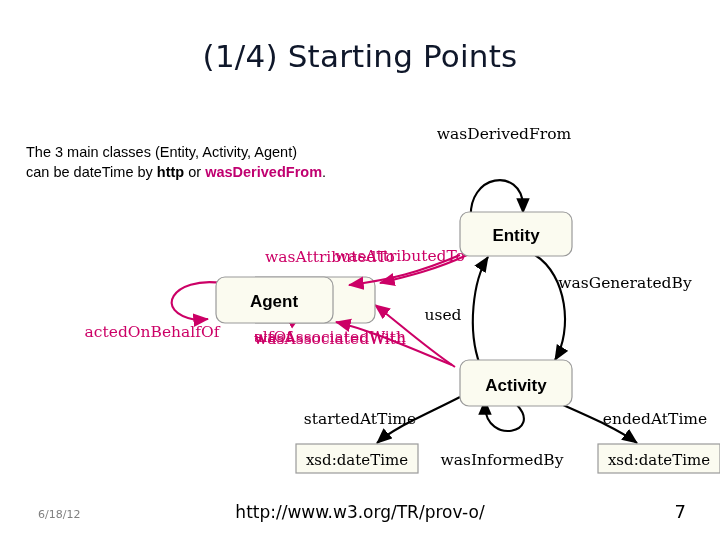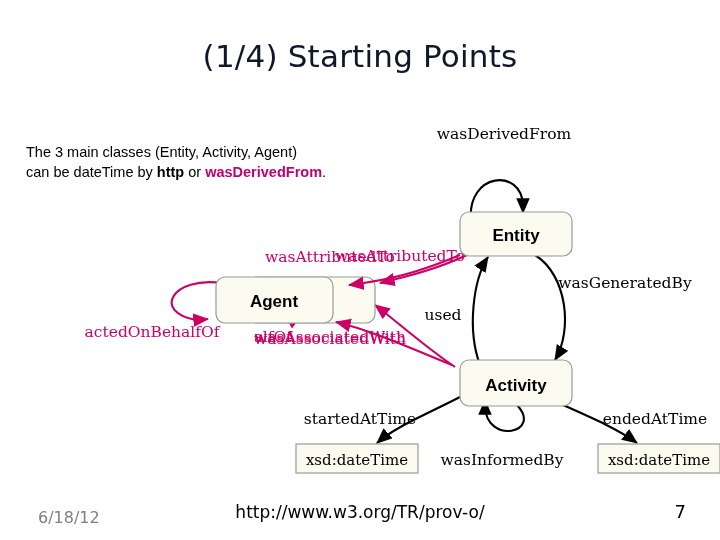--- a/index.html
+++ b/index.html
@@ -60,21 +60,21 @@
     height: 375px;
   }
   .diagram svg {
     display: block;
   }
   
   .footer-date {
     position: absolute;
     left: 38px;
     top: 508px;
-    font-size: 16px;
+    font-size: 11px;
     font-family: "DejaVu Sans", sans-serif;
     color: #808080;
   }
   .footer-url {
     position: absolute;
     left: 0;
     top: 502px;
     width: 720px;
     text-align: center;
     font-size: 17px;

